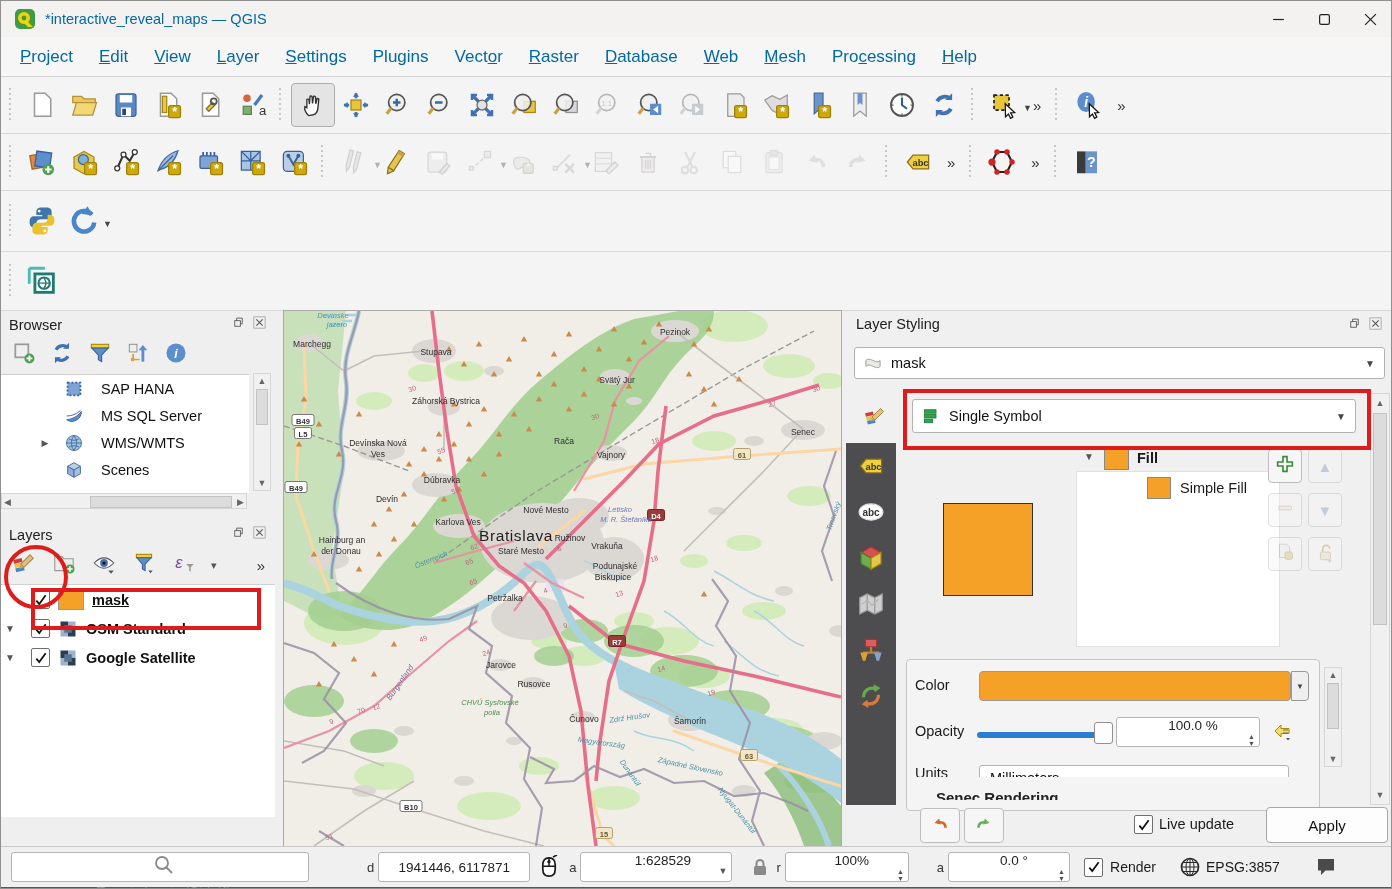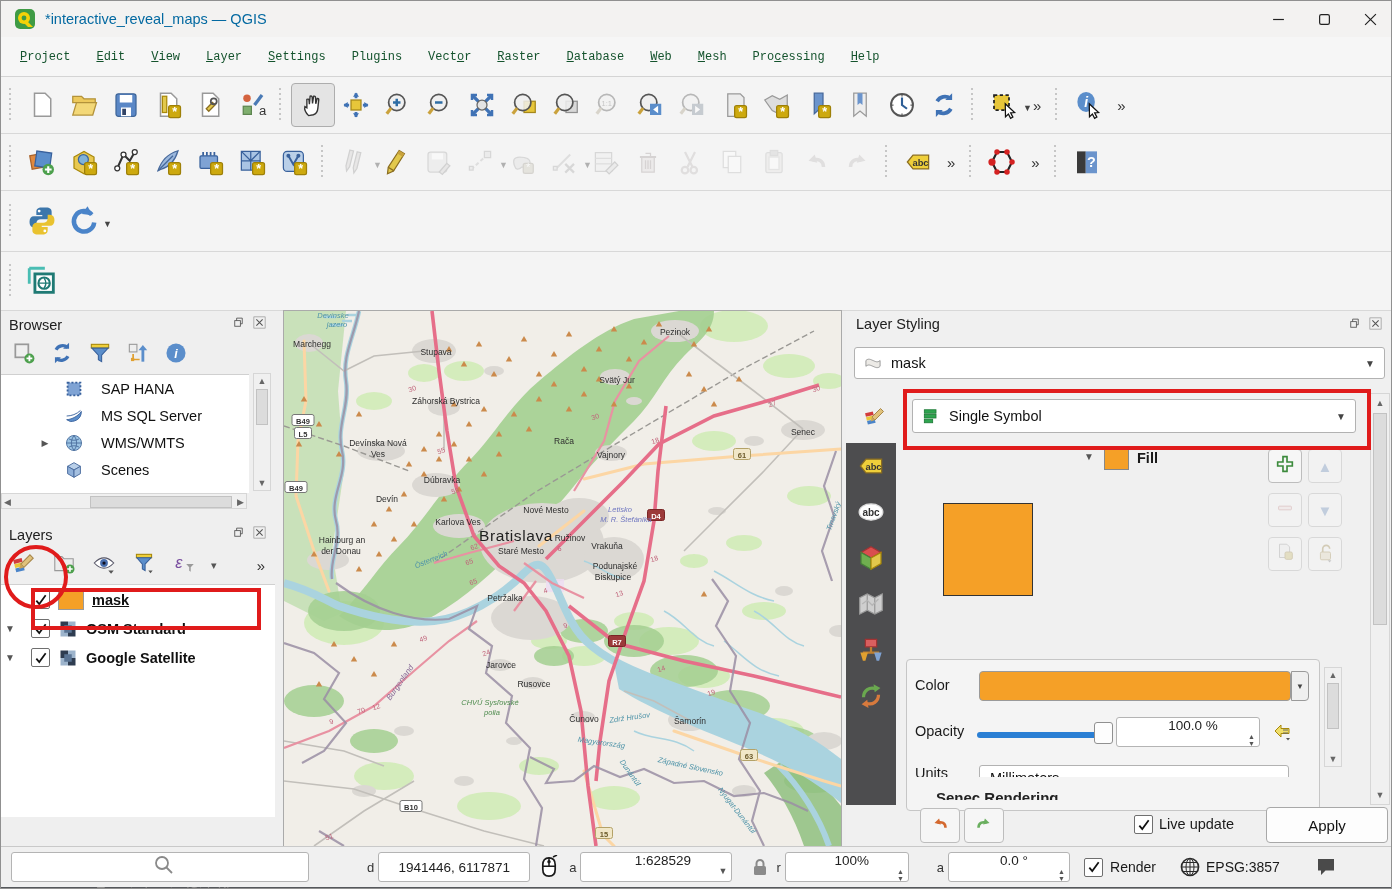--- a/index.html
+++ b/index.html
@@ -6,21 +6,21 @@
   #win{position:relative;width:1392px;height:889px;background:#f3f3f3;overflow:hidden;border:1px solid #909090;box-sizing:border-box;}
   .abs{position:absolute;}
   
   #titlebar{position:absolute;left:0;top:0;width:1392px;height:36px;background:#f3f2f1;display:flex;align-items:center;}
   #titlebar .logo{width:24px;height:24px;margin:0 8px 0 12px;}
   #titlebar .ttl{font-size:14.5px;color:#0369a1;}
   #titlebar .wctl{margin-left:auto;display:flex;height:36px;}
   #titlebar .wbtn{width:46px;height:36px;display:flex;align-items:center;justify-content:center;color:#222;font-size:13px;}
   
   #menubar{position:absolute;left:0;top:36px;width:1392px;height:40px;background:#f6f6f6;border-bottom:1px solid #d4d4d4;display:flex;align-items:center;padding-left:6px;box-sizing:border-box;}
-  .menu-item{padding:6px 13px;font-size:12px;color:#14532d;font-family:Liberation Mono, monospace;}
+  .menu-item{padding:6px 13px;font-size:17px;color:#0369a1;}
   .menu-item u{text-decoration:underline;}
   
   .toolbar{position:absolute;left:0;width:1392px;background:#f4f4f4;border-bottom:1px solid #d8d8d8;display:flex;align-items:center;padding-left:2px;box-sizing:border-box;}
   #tb1{top:76px;height:57px;}
   #tb2{top:133px;height:57px;}
   #tb3{top:190px;height:61px;}
   #tb4{top:251px;height:59px;}
   .tbtn{width:42px;height:42px;display:flex;align-items:center;justify-content:center;border-radius:4px;flex:0 0 auto;position:relative;}
   .tbtn svg{width:30px;height:30px;}
   #tb3 .tbtn svg,#tb4 .tbtn svg{width:34px;height:34px;}
@@ -1196,20 +1196,26 @@
               <path d="M14 2.5l5.5 3-4.5 3.5z" fill="#6aa84f"></path>
               <path d="M7.5 17.5c6 2.5 10.5-1.5 10.5-6.5" fill="none" stroke="#d77a3d" stroke-width="2.6"></path>
               <path d="M10 21.5l-5.5-3 4.5-3.5z" fill="#d77a3d"></path>
             </svg>
           </div>
         </div>
 
       <span class="abs" style="left:238px;top:140px;font-size:10px;color:#555;">▼</span>
       <div class="abs" style="left: 258px; top: 136px; width: 23px; height: 21px; border: 1px solid rgb(136, 136, 136); background: rgb(245, 160, 39);" id="fill-swatch"></div>
       <span class="abs lbl14" style="left:291px;top:139px;font-weight:bold;">Fill</span>
+      <div class="abs" style="left:230px;top:160px;width:202px;height:174px;background:#fff;border:1px solid #e0e0e0;">
+        <div style="display:flex;align-items:center;margin:5px 0 0 70px;">
+          <div style="width: 22px; height: 20px; border: 1px solid rgb(136, 136, 136); background: rgb(245, 160, 39);" id="simplefill-swatch"></div>
+          <span class="lbl14" style="margin-left:9px;">Simple Fill</span>
+        </div>
+      </div>
 
       <div class="abs" style="left: 97px; top: 192px; width: 88px; height: 91px; border: 1.6px solid rgb(51, 51, 51); background: rgb(245, 160, 39);" id="symbol-preview"></div>
 
       <div class="sqbtn" style="left:422px;top:138px;">
           <span><svg viewBox="0 0 24 24" width="24" height="24">
               <path d="M9.8 4h4.4v5.8H20v4.4h-5.8V20H9.8v-5.8H4V9.8h5.8z" fill="none" stroke="#3c8a3c" stroke-width="1.8"></path>
             </svg></span>
         </div>
       <div class="sqbtn dis" style="left:462px;top:138px;">
           <span style="color:#8aa4c8;font-size:15px;">▲</span>

